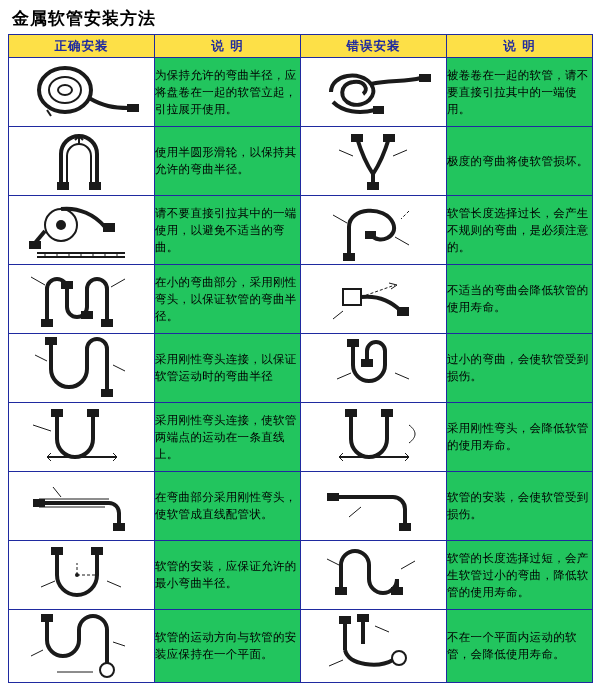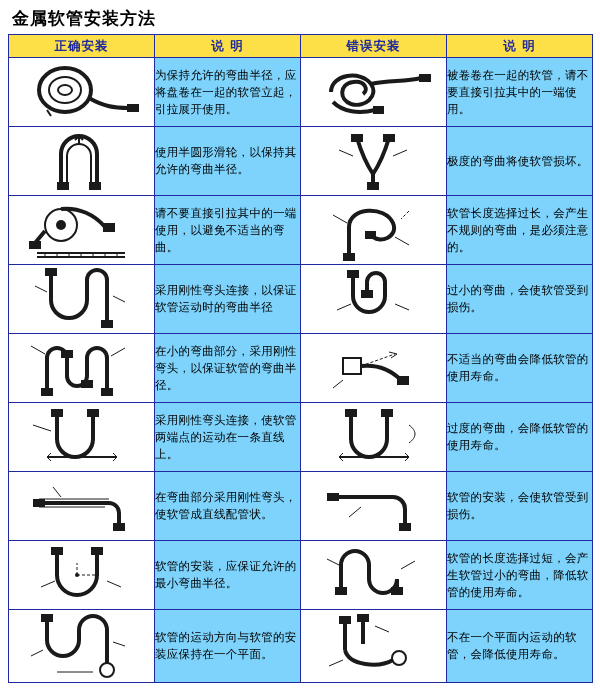--- a/index.html
+++ b/index.html
@@ -46,21 +46,21 @@
     font-weight: bold;
     height: 22px;
     letter-spacing: 1px;
   }
   td.fig {
     background: #ffffff;
     text-align: center;
     height: 68px;
   }
   td.desc {
-    background: #7dd3fc;
+    background: #22c55e;
     font-size: 11.5px;
     line-height: 17px;
     padding: 4px 6px;
     color: #000;
     letter-spacing: 0.3px;
   }
   col.c-fig { width: 146px; }
   col.c-desc { width: 146px; }
   .fig svg { display: block; margin: 0 auto; }
   .stroke { fill: none; stroke: #1a1a1a; stroke-width: 2; }
@@ -166,44 +166,20 @@
             <path d="M24 18 L 38 26" class="thin"></path>
             <path d="M100 48 L 86 40" class="thin"></path>
             <path d="M100 14 L 92 22" class="dash"></path>
           </svg>
         </td>
         <td class="desc">软管长度选择过长，会产生不规则的弯曲，是必须注意的。</td>
       </tr>
 
       <tr>
         <td class="fig">
-          <svg width="130" height="66" viewBox="0 0 130 66">
-            <path d="M34 6 L 34 34 A 18 18 0 0 0 70 34 L 70 14" class="thick"></path>
-            <path d="M70 14 A 10 10 0 0 1 90 14 L 90 58" class="thick"></path>
-            <rect x="28" y="2" width="12" height="8" class="fillk"></rect>
-            <rect x="84" y="54" width="12" height="8" class="fillk"></rect>
-            <path d="M18 20 L 30 26" class="thin"></path>
-            <path d="M108 36 L 96 30" class="thin"></path>
-          </svg>
-        </td>
-        <td class="desc">采用刚性弯头连接，以保证软管运动时的弯曲半径</td>
-        <td class="fig">
-          <svg width="130" height="66" viewBox="0 0 130 66">
-            <path d="M44 8 L 44 30 A 16 16 0 0 0 76 30 L 76 16 A 9 9 0 0 0 58 16 L 58 26" class="thick"></path>
-            <rect x="38" y="4" width="12" height="8" class="fillk"></rect>
-            <rect x="52" y="24" width="12" height="8" class="fillk"></rect>
-            <path d="M28 44 L 42 38" class="thin"></path>
-            <path d="M100 44 L 86 38" class="thin"></path>
-          </svg>
-        </td>
-        <td class="desc">过小的弯曲，会使软管受到损伤。</td>
-      </tr>
-
-      <tr>
-        <td class="fig">
           <svg width="130" height="64" viewBox="0 0 130 64">
             <path d="M30 56 L 30 22 A 10 10 0 0 1 50 22 L 50 40 A 10 10 0 0 0 70 40 L 70 22 A 10 10 0 0 1 90 22 L 90 56" class="thick"></path>
             <rect x="24" y="52" width="12" height="8" class="fillk"></rect>
             <rect x="84" y="52" width="12" height="8" class="fillk"></rect>
             <rect x="44" y="14" width="12" height="8" class="fillk"></rect>
             <rect x="64" y="44" width="12" height="8" class="fillk"></rect>
             <path d="M14 10 L 28 18" class="thin"></path>
             <path d="M108 12 L 94 20" class="thin"></path>
           </svg>
         </td>
@@ -216,20 +192,44 @@
             <path d="M52 30 L 86 18" class="dash"></path>
             <path d="M80 16 L 88 18 L 82 22" class="thin"></path>
             <path d="M24 52 L 34 44" class="thin"></path>
           </svg>
         </td>
         <td class="desc">不适当的弯曲会降低软管的使用寿命。</td>
       </tr>
 
       <tr>
         <td class="fig">
+          <svg width="130" height="66" viewBox="0 0 130 66">
+            <path d="M34 6 L 34 34 A 18 18 0 0 0 70 34 L 70 14" class="thick"></path>
+            <path d="M70 14 A 10 10 0 0 1 90 14 L 90 58" class="thick"></path>
+            <rect x="28" y="2" width="12" height="8" class="fillk"></rect>
+            <rect x="84" y="54" width="12" height="8" class="fillk"></rect>
+            <path d="M18 20 L 30 26" class="thin"></path>
+            <path d="M108 36 L 96 30" class="thin"></path>
+          </svg>
+        </td>
+        <td class="desc">采用刚性弯头连接，以保证软管运动时的弯曲半径</td>
+        <td class="fig">
+          <svg width="130" height="66" viewBox="0 0 130 66">
+            <path d="M44 8 L 44 30 A 16 16 0 0 0 76 30 L 76 16 A 9 9 0 0 0 58 16 L 58 26" class="thick"></path>
+            <rect x="38" y="4" width="12" height="8" class="fillk"></rect>
+            <rect x="52" y="24" width="12" height="8" class="fillk"></rect>
+            <path d="M28 44 L 42 38" class="thin"></path>
+            <path d="M100 44 L 86 38" class="thin"></path>
+          </svg>
+        </td>
+        <td class="desc">过小的弯曲，会使软管受到损伤。</td>
+      </tr>
+
+      <tr>
+        <td class="fig">
           <svg width="130" height="64" viewBox="0 0 130 64">
             <path d="M40 8 L 40 34 A 18 18 0 0 0 76 34 L 76 8" class="thick"></path>
             <rect x="34" y="4" width="12" height="8" class="fillk"></rect>
             <rect x="70" y="4" width="12" height="8" class="fillk"></rect>
             <path d="M30 52 L 100 52" class="stroke"></path>
             <path d="M34 48 L 30 52 L 34 56" class="thin"></path>
             <path d="M96 48 L 100 52 L 96 56" class="thin"></path>
             <path d="M16 20 L 34 26" class="thin"></path>
           </svg>
         </td>
@@ -238,21 +238,21 @@
           <svg width="130" height="64" viewBox="0 0 130 64">
             <path d="M42 8 L 42 34 A 18 18 0 0 0 78 34 L 78 8" class="thick"></path>
             <rect x="36" y="4" width="12" height="8" class="fillk"></rect>
             <rect x="72" y="4" width="12" height="8" class="fillk"></rect>
             <path d="M30 52 L 100 52" class="stroke"></path>
             <path d="M34 48 L 30 52 L 34 56" class="thin"></path>
             <path d="M96 48 L 100 52 L 96 56" class="thin"></path>
             <path d="M100 20 C 108 26, 108 32, 100 38" class="thin"></path>
           </svg>
         </td>
-        <td class="desc">过度的弯曲，会降低软管的使用寿命。</td>
+        <td class="desc">采用刚性弯头，会降低软管的使用寿命。</td>
       </tr>
 
       <tr>
         <td class="fig">
           <svg width="130" height="58" viewBox="0 0 130 58">
             <path d="M22 26 L 92 26" class="thick"></path>
             <path d="M92 26 A 10 10 0 0 1 102 36 L 102 50" class="thick"></path>
             <rect x="16" y="22" width="12" height="8" class="fillk"></rect>
             <rect x="96" y="46" width="12" height="8" class="fillk"></rect>
             <path d="M22 22 L 92 22" class="thin"></path>

